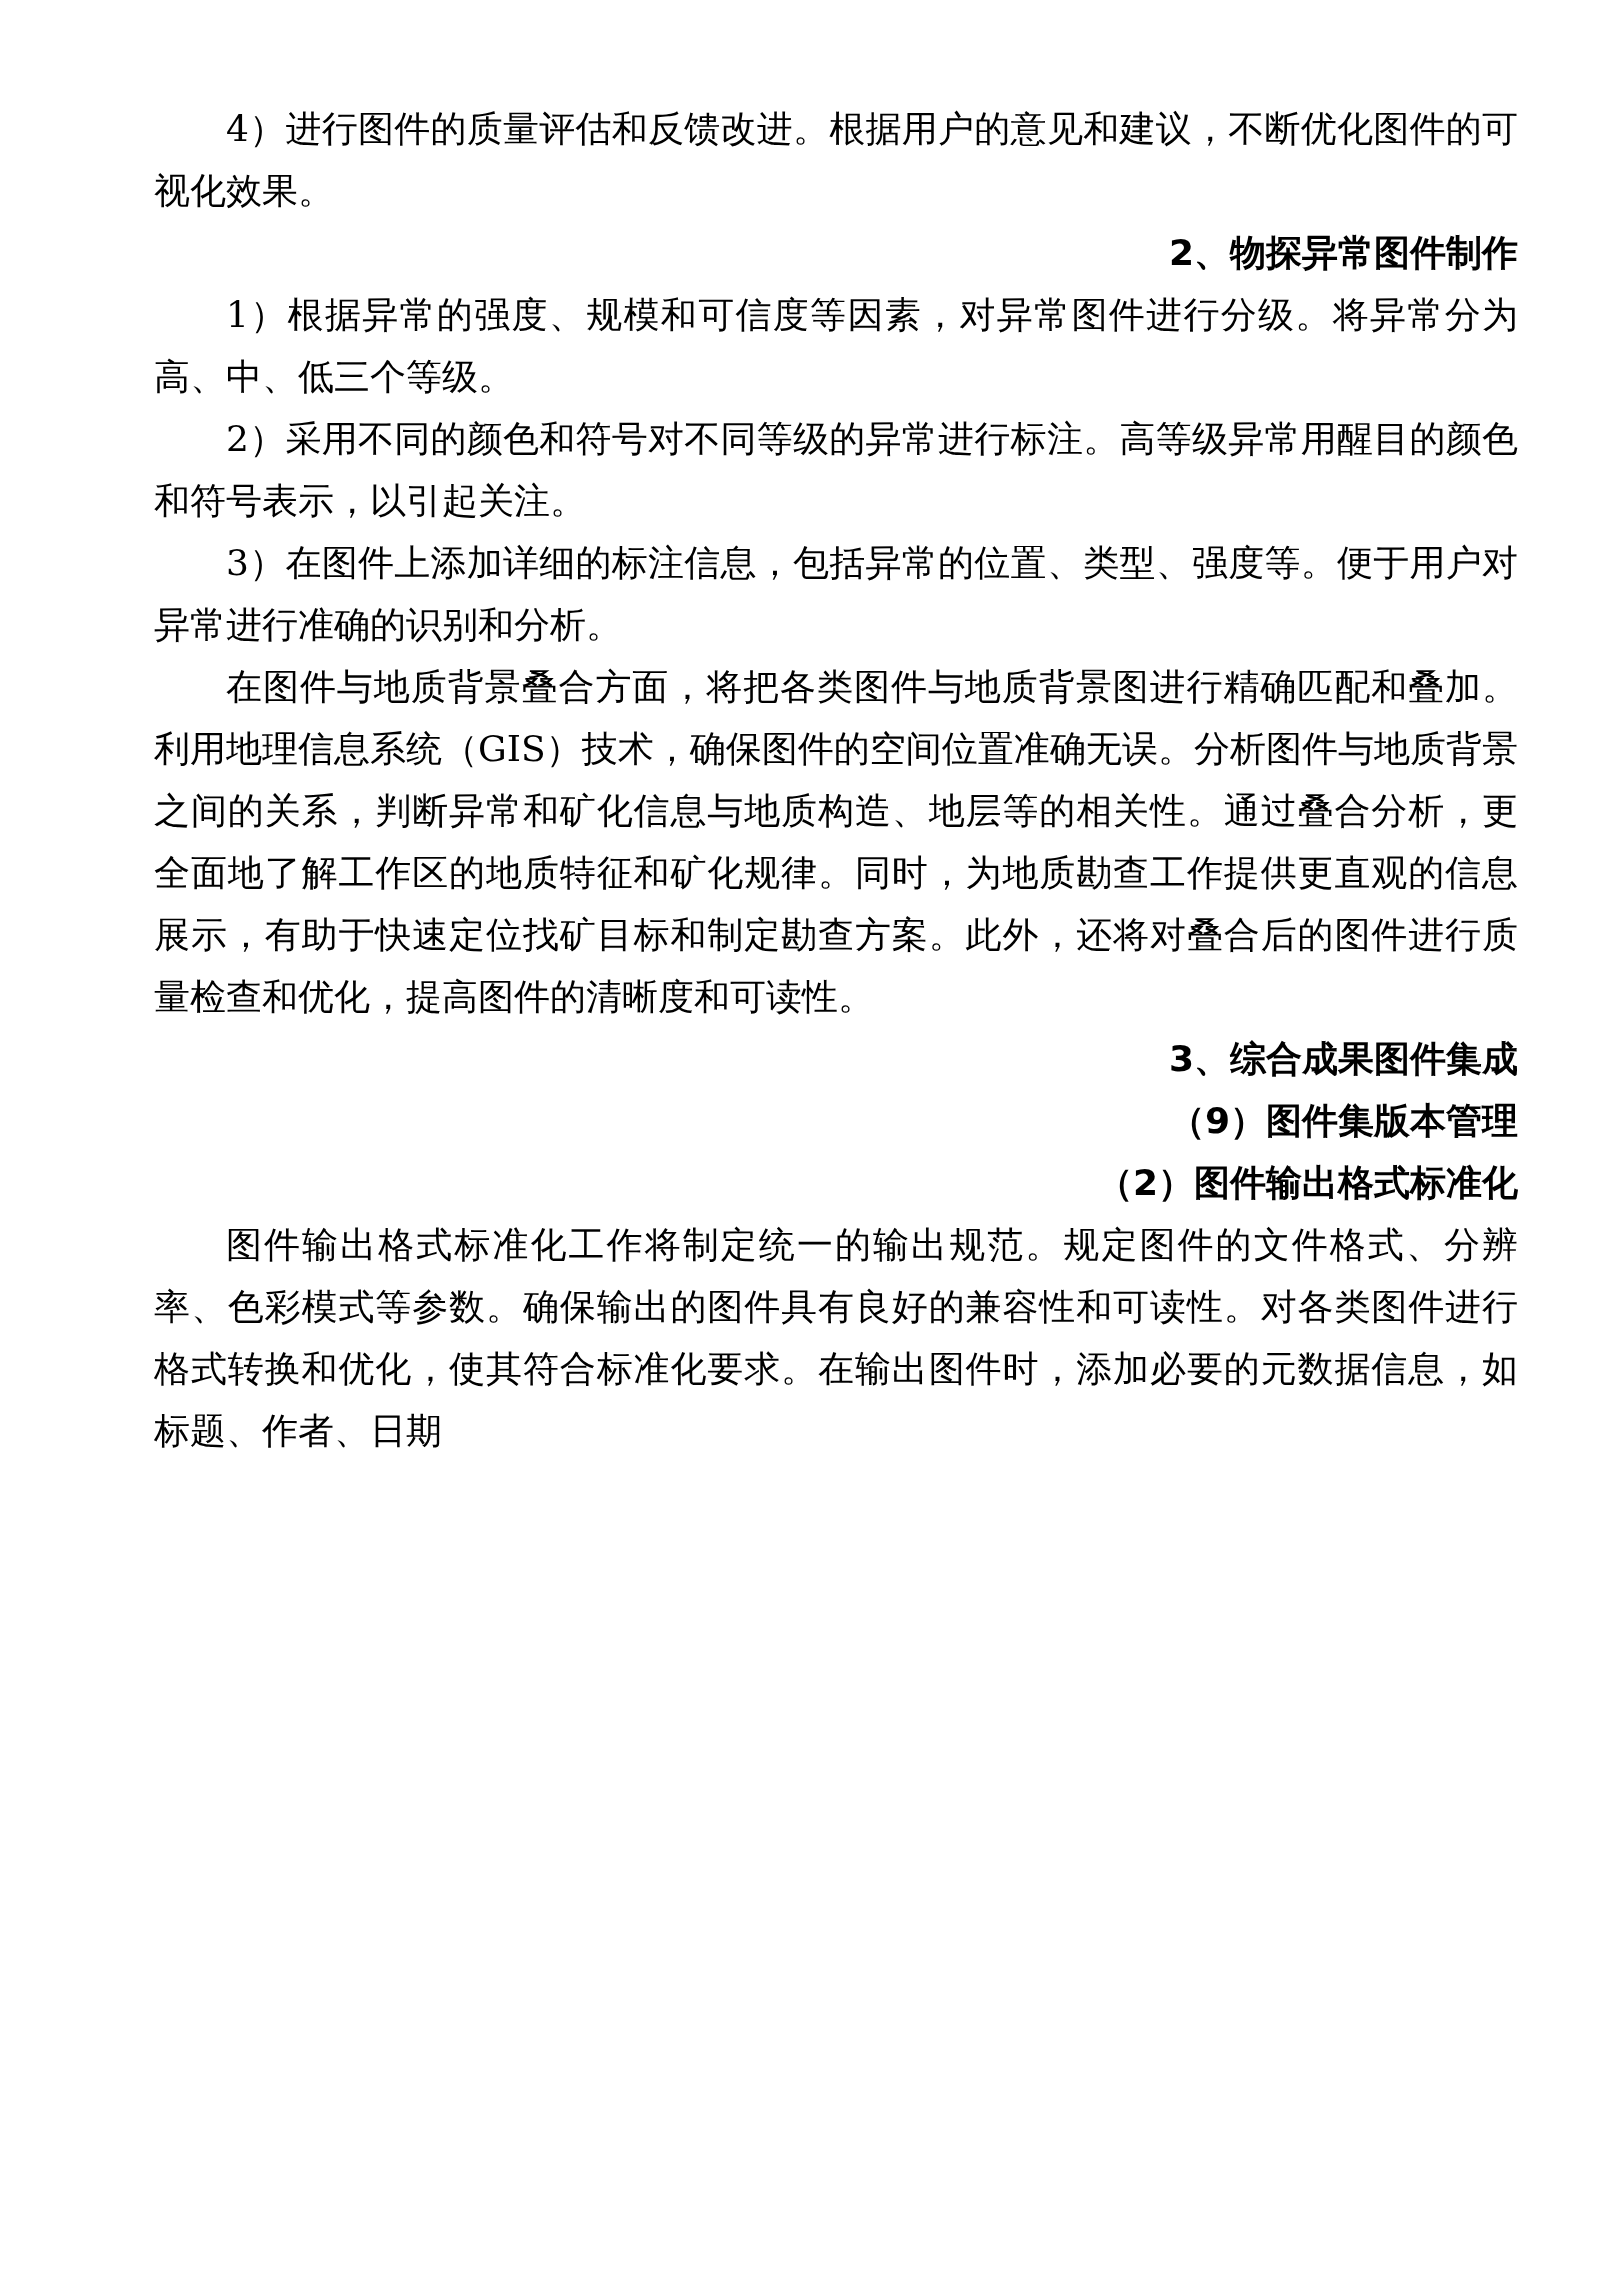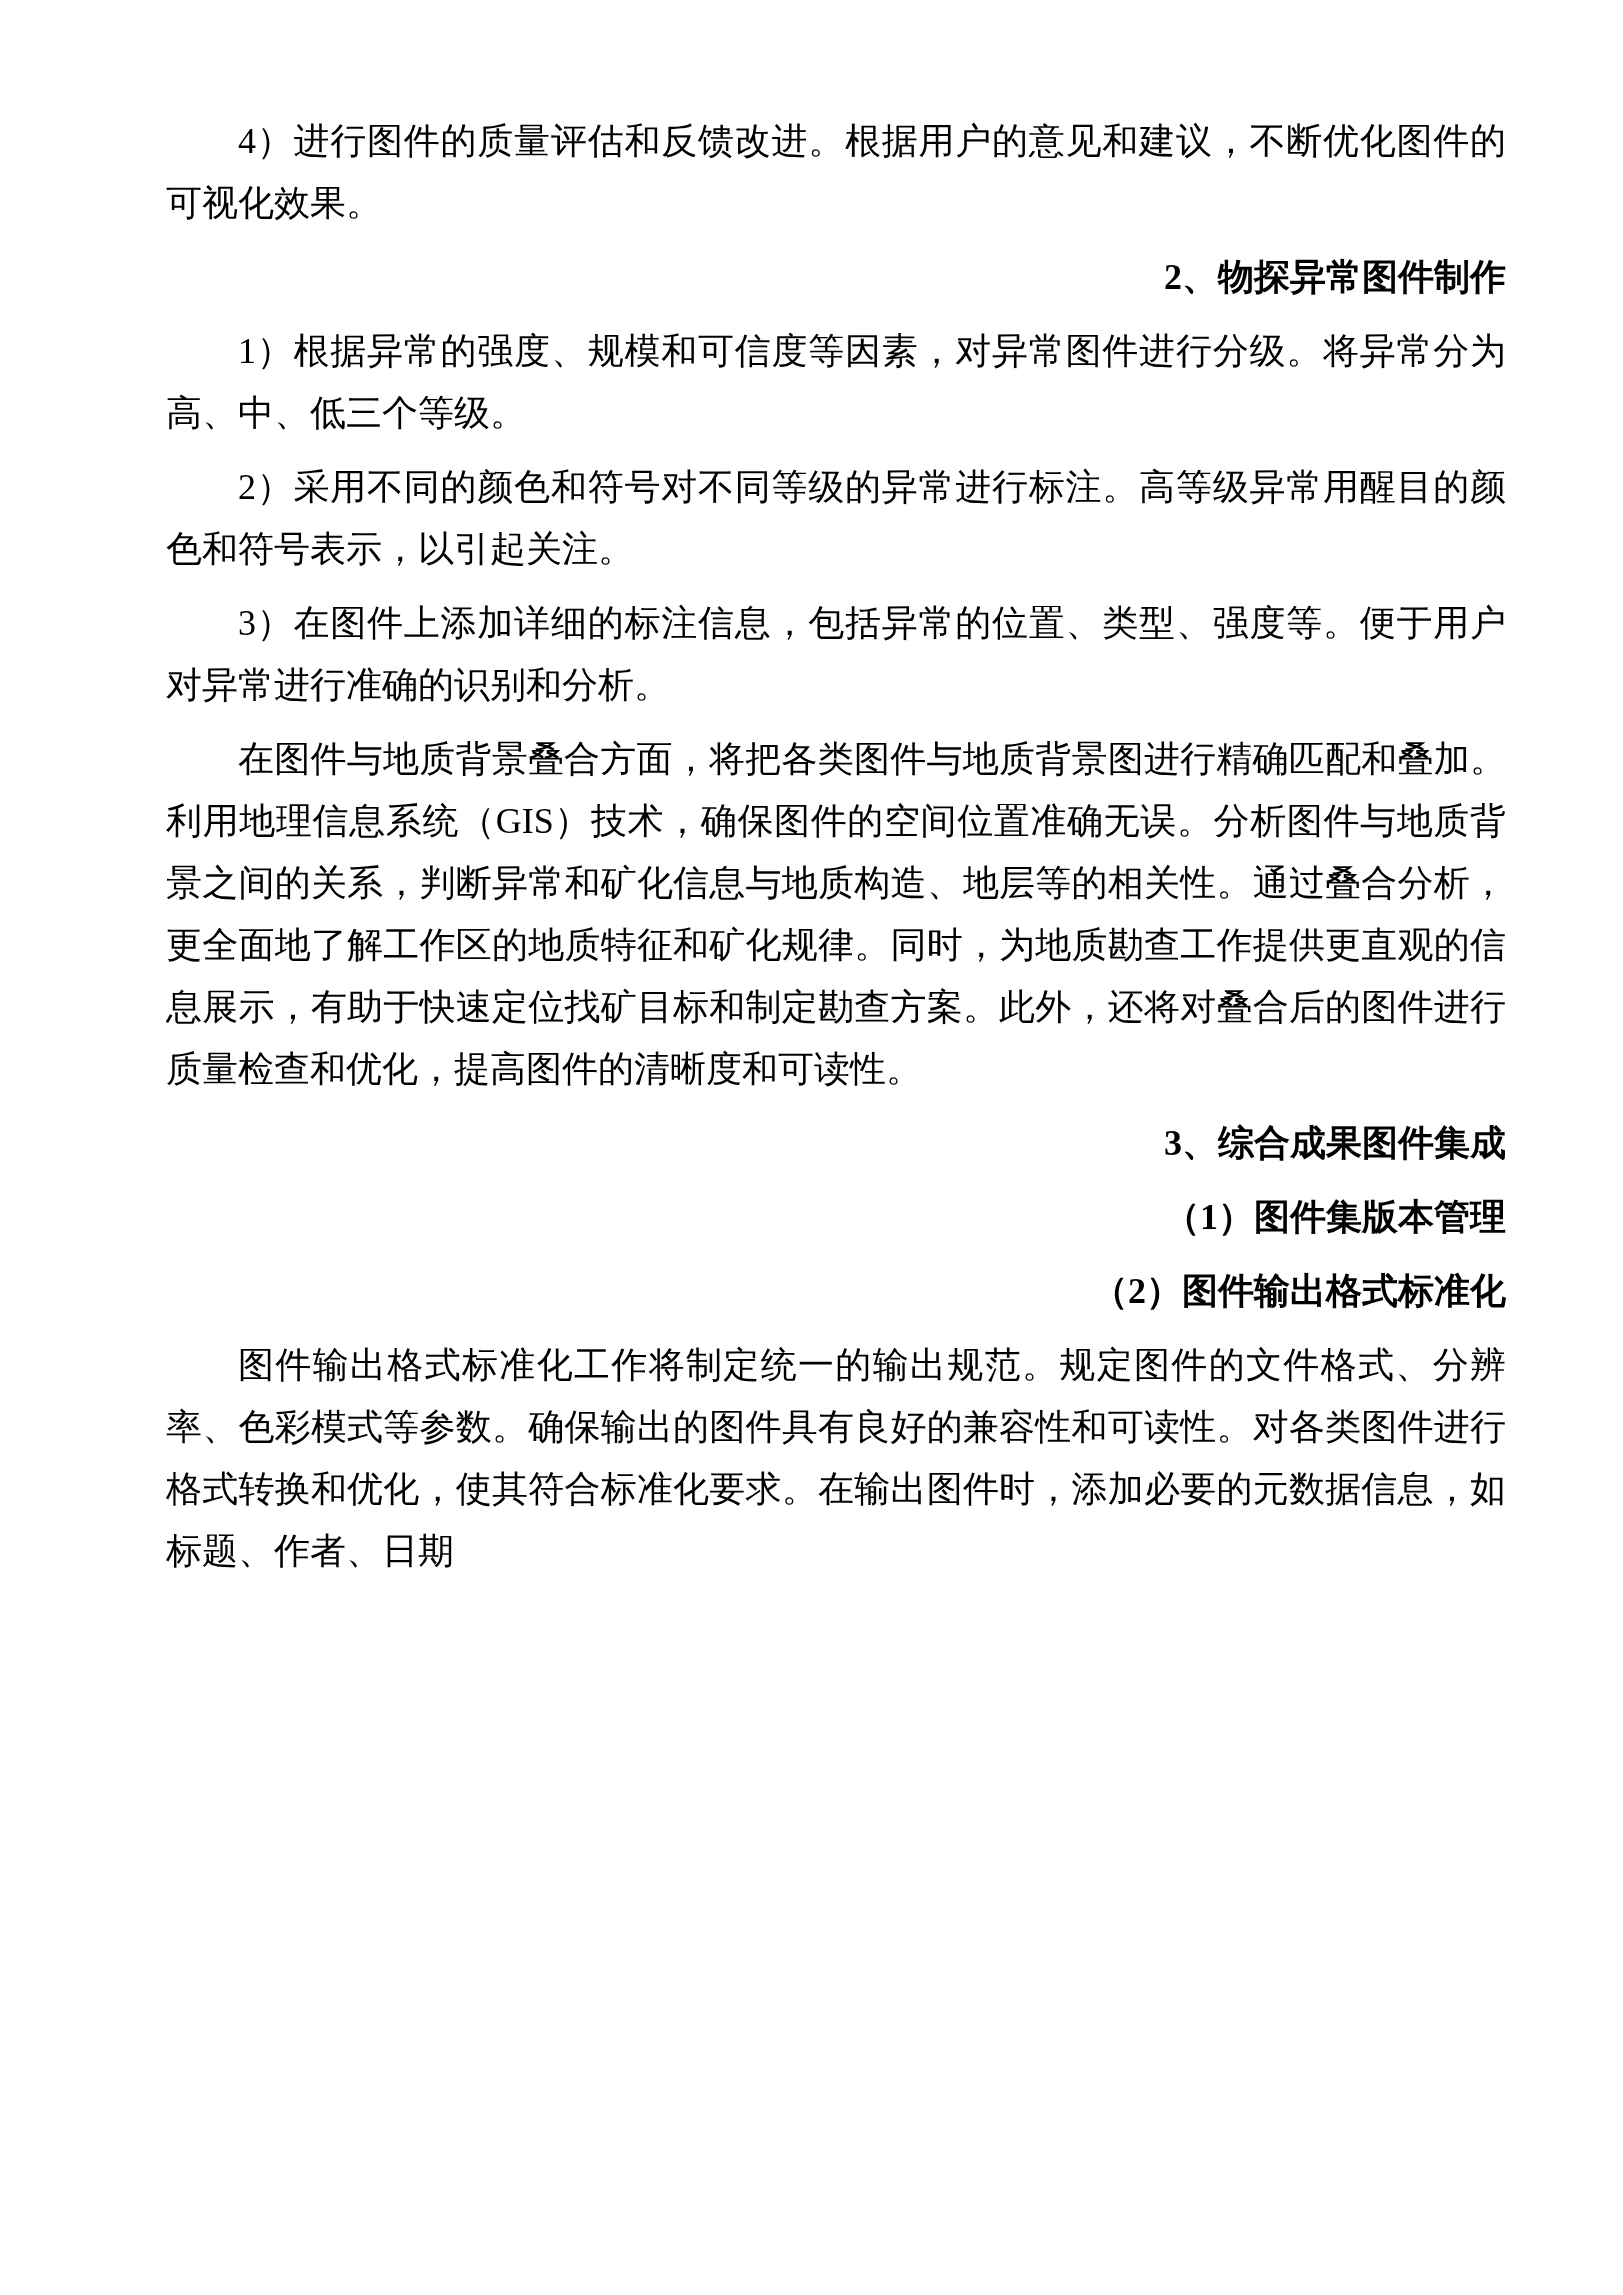--- a/index.html
+++ b/index.html
@@ -51,21 +51,21 @@
     text-align: right;
     letter-spacing: 0px;
   }
   .heading.lvl1 {
     text-indent: 0px;
   }
   .heading.lvl2 {
     text-indent: 13px;
   }
   
-  .block { margin: 12px; padding: 0; font-family: Liberation Serif, serif; }
+  .block { margin: 0; padding: 0; }
 </style>
 </head>
 <body>
 
 <div class="page">
   <div class="content">
 
     <p class="para indent2 block">4）进行图件的质量评估和反馈改进。根据用户的意见和建议，不断优化图件的可视化效果。</p>
 
     <p class="heading lvl1 block">2、物探异常图件制作</p>
@@ -76,21 +76,21 @@
     <p class="para indent2 block">2）采用不同的颜色和符号对不同等级的异常进行标注。高等级异常用醒目的颜色和符号表示，以引起关注。</p>
 
     <p class="para indent2 block">3）在图件上添加详细的标注信息，包括异常的位置、类型、强度等。便于用户对异常进行准确的识别和分析。</p>
 
 
 
     <p class="para indent2 block">在图件与地质背景叠合方面，将把各类图件与地质背景图进行精确匹配和叠加。利用地理信息系统（GIS）技术，确保图件的空间位置准确无误。分析图件与地质背景之间的关系，判断异常和矿化信息与地质构造、地层等的相关性。通过叠合分析，更全面地了解工作区的地质特征和矿化规律。同时，为地质勘查工作提供更直观的信息展示，有助于快速定位找矿目标和制定勘查方案。此外，还将对叠合后的图件进行质量检查和优化，提高图件的清晰度和可读性。</p>
 
     <p class="heading lvl1 block">3、综合成果图件集成</p>
 
-    <p class="heading lvl2 block">（1）图件集版本管理</p>
+    <p class="heading lvl2 block">（9）图件集版本管理</p>
 
 
     <p class="heading lvl2 block">（2）图件输出格式标准化</p>
 
     <p class="para indent2 block">图件输出格式标准化工作将制定统一的输出规范。规定图件的文件格式、分辨率、色彩模式等参数。确保输出的图件具有良好的兼容性和可读性。对各类图件进行格式转换和优化，使其符合标准化要求。在输出图件时，添加必要的元数据信息，如标题、作者、日期</p>
 
   </div>
 </div>
 
 

